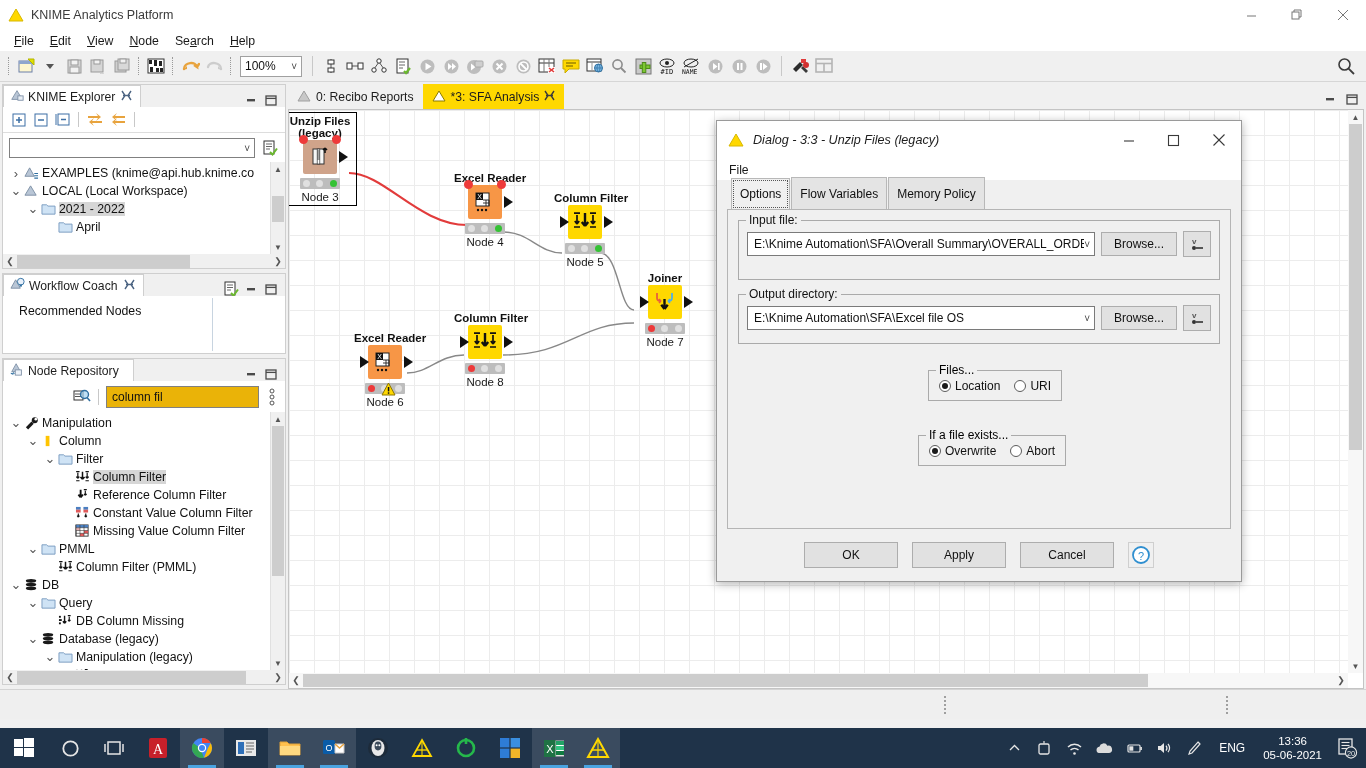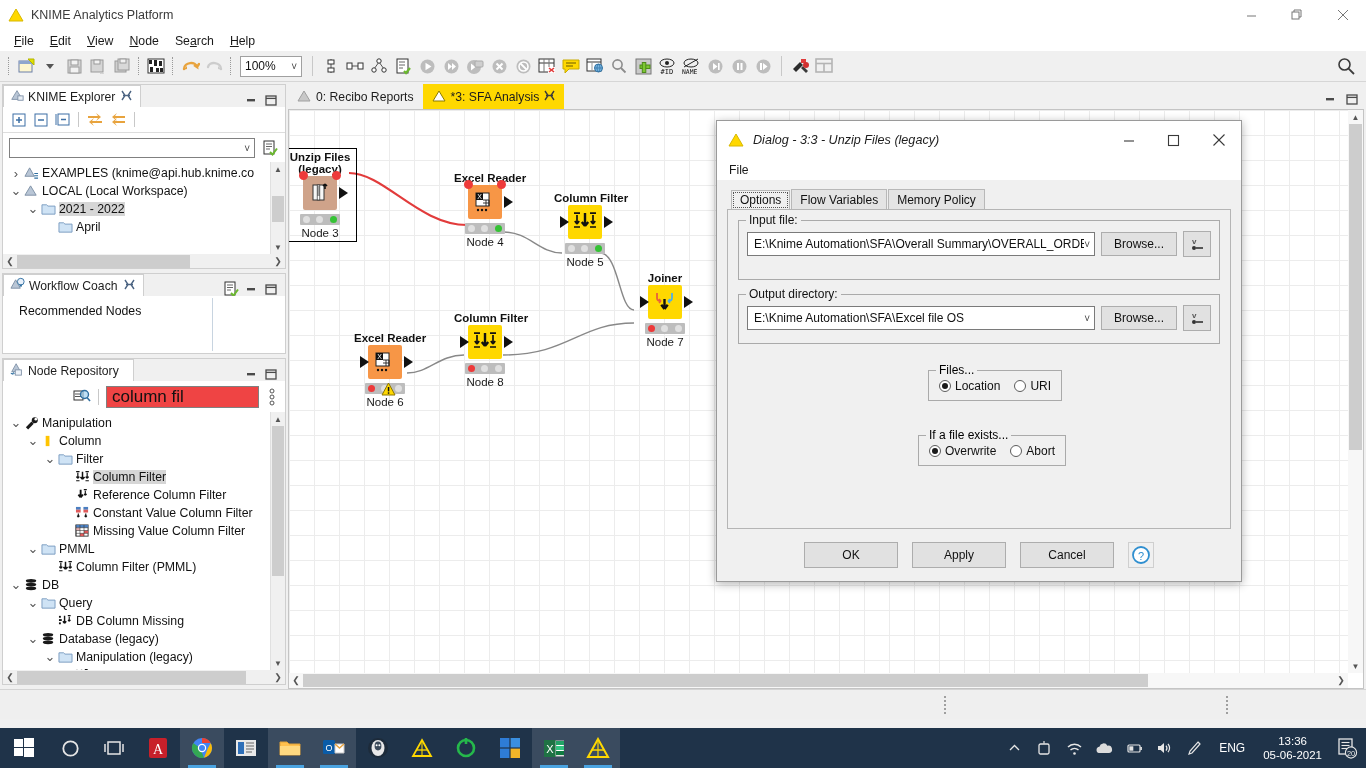--- a/index.html
+++ b/index.html
@@ -165,21 +165,21 @@
     display: flex; flex-direction: column;
   }
   .dlg-title { height: 38px; background:#fff; display:flex; align-items:center; position:relative;}
   .dlg-title .t { font-size: 12.6px; color:#1d1d1d;font-style:italic; }
   .dlg-wc { position:absolute; right:0; top:0; height:38px; display:flex;}
   .dlg-wbtn { width:45px; height:38px; display:flex;align-items:center;justify-content:center;color:#4a4a4a;}
   .dlg-menubar { height: 21px; background:#fff; display:flex; align-items:center; padding-left: 12px; font-size:12.2px; color:#1a1a1a;}
   .dlg-body { flex: 1; padding: 8px 10px 0 10px; display:flex; flex-direction:column;}
   .dlg-tabs { display:flex; align-items:flex-end; height: 21px; padding-left: 4px;}
   .dlg-tab {
-    height: 20px; padding: 0 8px; font-size: 12px; color:#111;
+    height: 32px; padding: 0 8px; font-size: 12px; color:#111;
     display: flex; align-items:center; border: 1px solid #b8b8b8; border-bottom:none; background:#e4e4e4;
     margin-right: 1px;
   }
   .dlg-tab.active { background:#f0f0f0; border-bottom: 1px solid #f0f0f0; position:relative; top:1px; outline: 1px dotted #555; outline-offset:-3px;}
   .dlg-panel { border: 1px solid #b5b5b5; background:#f0f0f0; flex:1; padding: 10px; position:relative;}
 
   .group { border: 1px solid #aaa; margin-bottom: 12px; padding: 10px 8px 12px 8px; position: relative; }
   .group > .legend {
     position: absolute; top: -8px; left: 7px; background: #f0f0f0; padding: 0 3px;
     font-size: 12px; color: #111;
@@ -716,21 +716,21 @@
         <span>
           <svg width="18" height="16" viewBox="0 0 18 16">
               <rect x="1" y="3" width="9" height="9" fill="#fff" stroke="#333"></rect>
               <line x1="2" y1="6" x2="9" y2="6" stroke="#555"></line>
               <line x1="2" y1="8.5" x2="9" y2="8.5" stroke="#555"></line>
               <circle cx="11.5" cy="6.5" r="4" fill="#9ed0ee" fill-opacity=".65" stroke="#2f6fa0" stroke-width="1.4"></circle>
               <line x1="14" y1="9.5" x2="17" y2="13" stroke="#2f6fa0" stroke-width="1.6"></line>
             </svg>
         </span>
         <div class="tb-sep2" style="height:16px;margin:0 1px"></div>
-        <div style="flex:1;height:22px;background:#ef4444;border:1px solid #808080;display:flex;align-items:center;padding-left:5px;font-size:17px;color:#111;">
+        <div style="flex:1;height:22px;background:#eab308;border:1px solid #808080;display:flex;align-items:center;padding-left:5px;font-size:12px;color:#111;">
           <span>column fil</span>
         </div>
         <div class="mini-btn" style="width:14px;">
           <svg width="6" height="18" viewBox="0 0 6 18">
               <circle cx="3" cy="3" r="2" fill="none" stroke="#555"></circle>
               <circle cx="3" cy="9" r="2" fill="none" stroke="#555"></circle>
               <circle cx="3" cy="15" r="2" fill="none" stroke="#555"></circle>
             </svg>
         </div>
       </div>
@@ -961,21 +961,21 @@
       <div class="canvas" id="canvas">
 
         <svg width="100%" height="100%" style="position:absolute;inset:0;pointer-events:none">
           <path d="M60,63 C95,63 130,115 178,115" fill="none" stroke="#e23b3b" stroke-width="2.1"></path>
           <path d="M215,122 C240,122 250,143 273,143" fill="none" stroke="#888" stroke-width="1.4"></path>
           <path d="M311,143 C330,143 330,200 345,200" fill="none" stroke="#888" stroke-width="1.4"></path>
           <path d="M118,263 C140,263 150,245 175,245" fill="none" stroke="#888" stroke-width="1.4"></path>
           <path d="M214,245 C280,245 290,213 345,213" fill="none" stroke="#888" stroke-width="1.4"></path>
         </svg>
         <div id="nodes-layer">
-            <div class="node" style="left: 0px; top: 5px; width: 62px; margin-top: 36px;">
+            <div class="node" style="left: 0px; top: 5px; width: 62px;">
               <div class="node-title">
                 <div>Unzip Files</div>
                 <div>(legacy)</div>
               </div>
               <div style="position: relative; height: 34px;">
                 <div class="node-box" style="background: rgb(207, 163, 138);">
                   <div style="position:absolute;inset:0;display:flex;align-items:center;justify-content:center;">
                     <svg width="22" height="22" viewBox="0 0 22 22">
                       <rect x="4" y="3" width="11" height="15" fill="#f7f7f7" stroke="#333"></rect>
                       <rect x="8.2" y="3" width="2.6" height="15" fill="#fff" stroke="#333" stroke-width=".7"></rect>

